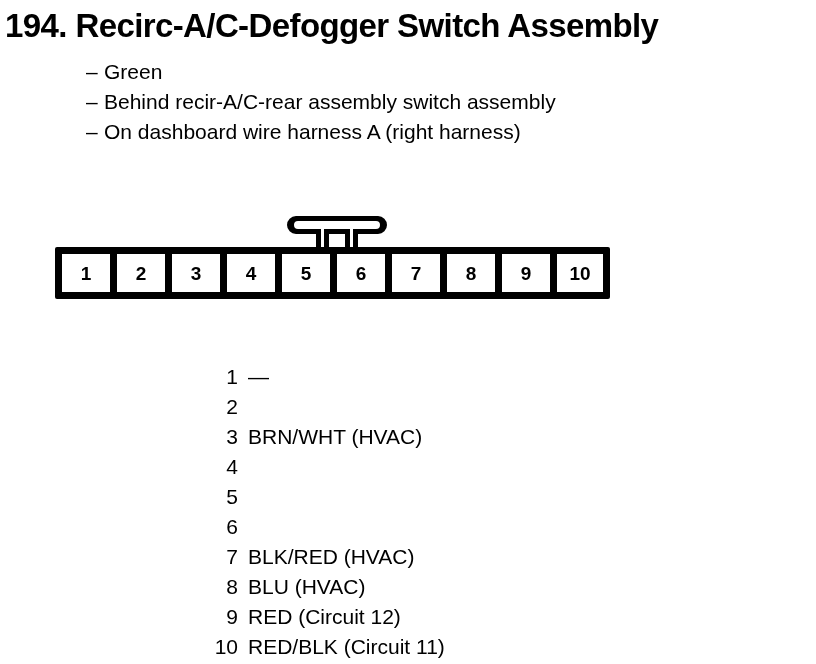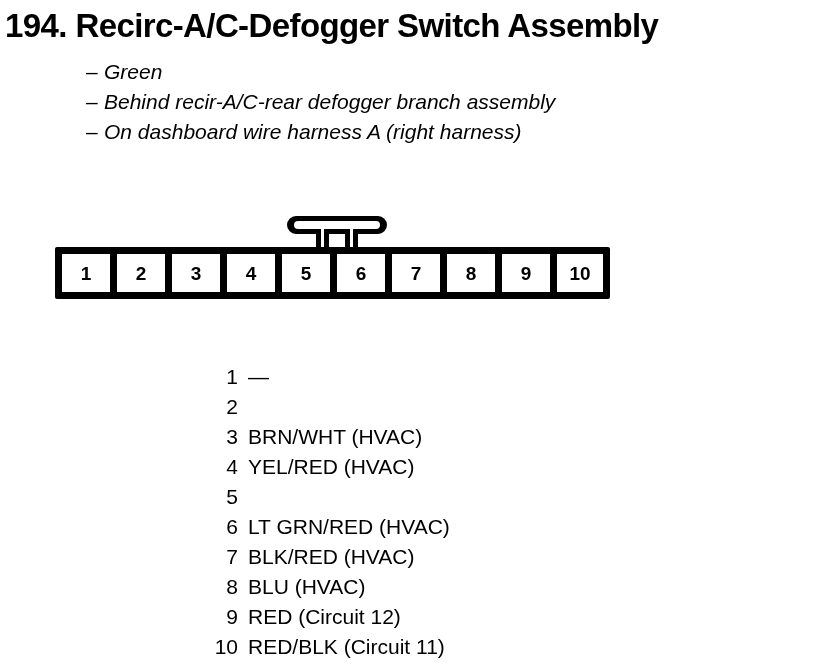--- a/index.html
+++ b/index.html
@@ -44,21 +44,20 @@
     line-height: 30px;
     white-space: nowrap;
   }
   .note-dash {
     width: 18px;
     flex: 0 0 18px;
     font-size: 21px;
   }
   .note-text {
     flex: 0 1 auto;
-    font-style: italic;
   }
 
   
   .connector-wrap {
     position: absolute;
     left: 55px;
     top: 214px;
     width: 560px;
     height: 90px;
   }
@@ -103,21 +102,21 @@
 
 <div class="page-title">194. Recirc-A/C-Defogger Switch Assembly</div>
 
 <div class="notes">
   <div class="note-line">
     <span class="note-dash">–</span>
     <span class="note-text">Green</span>
   </div>
   <div class="note-line">
     <span class="note-dash">–</span>
-    <span class="note-text">Behind recir-A/C-rear defogger branch assembly</span>
+    <span class="note-text">Behind recir-A/C-rear assembly switch assembly</span>
   </div>
   <div class="note-line">
     <span class="note-dash">–</span>
     <span class="note-text">On dashboard wire harness A (right harness)</span>
   </div>
 </div>
 
 <div class="connector-wrap">
   <svg class="connector-svg" width="560" height="90" viewBox="0 0 560 90">
 
@@ -190,28 +189,26 @@
   </div>
   <div class="pin-row">
     <span class="pin-index">2</span>
   </div>
   <div class="pin-row">
     <span class="pin-index">3</span>
     <span class="pin-desc">BRN/WHT (HVAC)</span>
   </div>
   <div class="pin-row">
     <span class="pin-index">4</span>
-    <span class="pin-desc">YEL/RED (HVAC)</span>
   </div>
   <div class="pin-row">
     <span class="pin-index">5</span>
   </div>
   <div class="pin-row">
     <span class="pin-index">6</span>
-    <span class="pin-desc">LT GRN/RED (HVAC)</span>
   </div>
   <div class="pin-row">
     <span class="pin-index">7</span>
     <span class="pin-desc">BLK/RED (HVAC)</span>
   </div>
   <div class="pin-row">
     <span class="pin-index">8</span>
     <span class="pin-desc">BLU (HVAC)</span>
   </div>
   <div class="pin-row">

